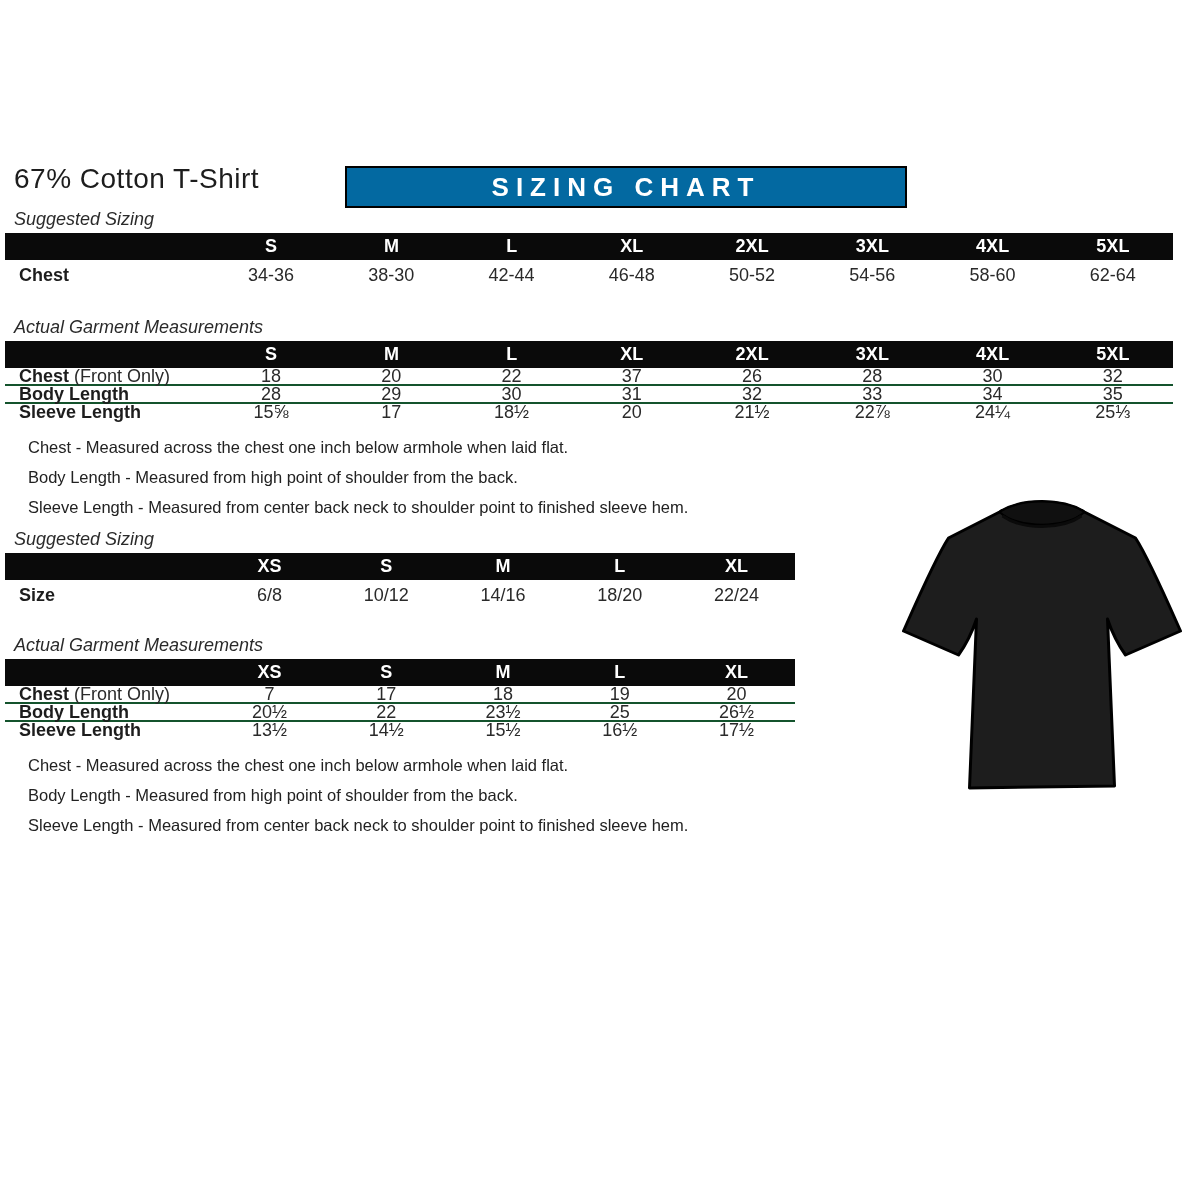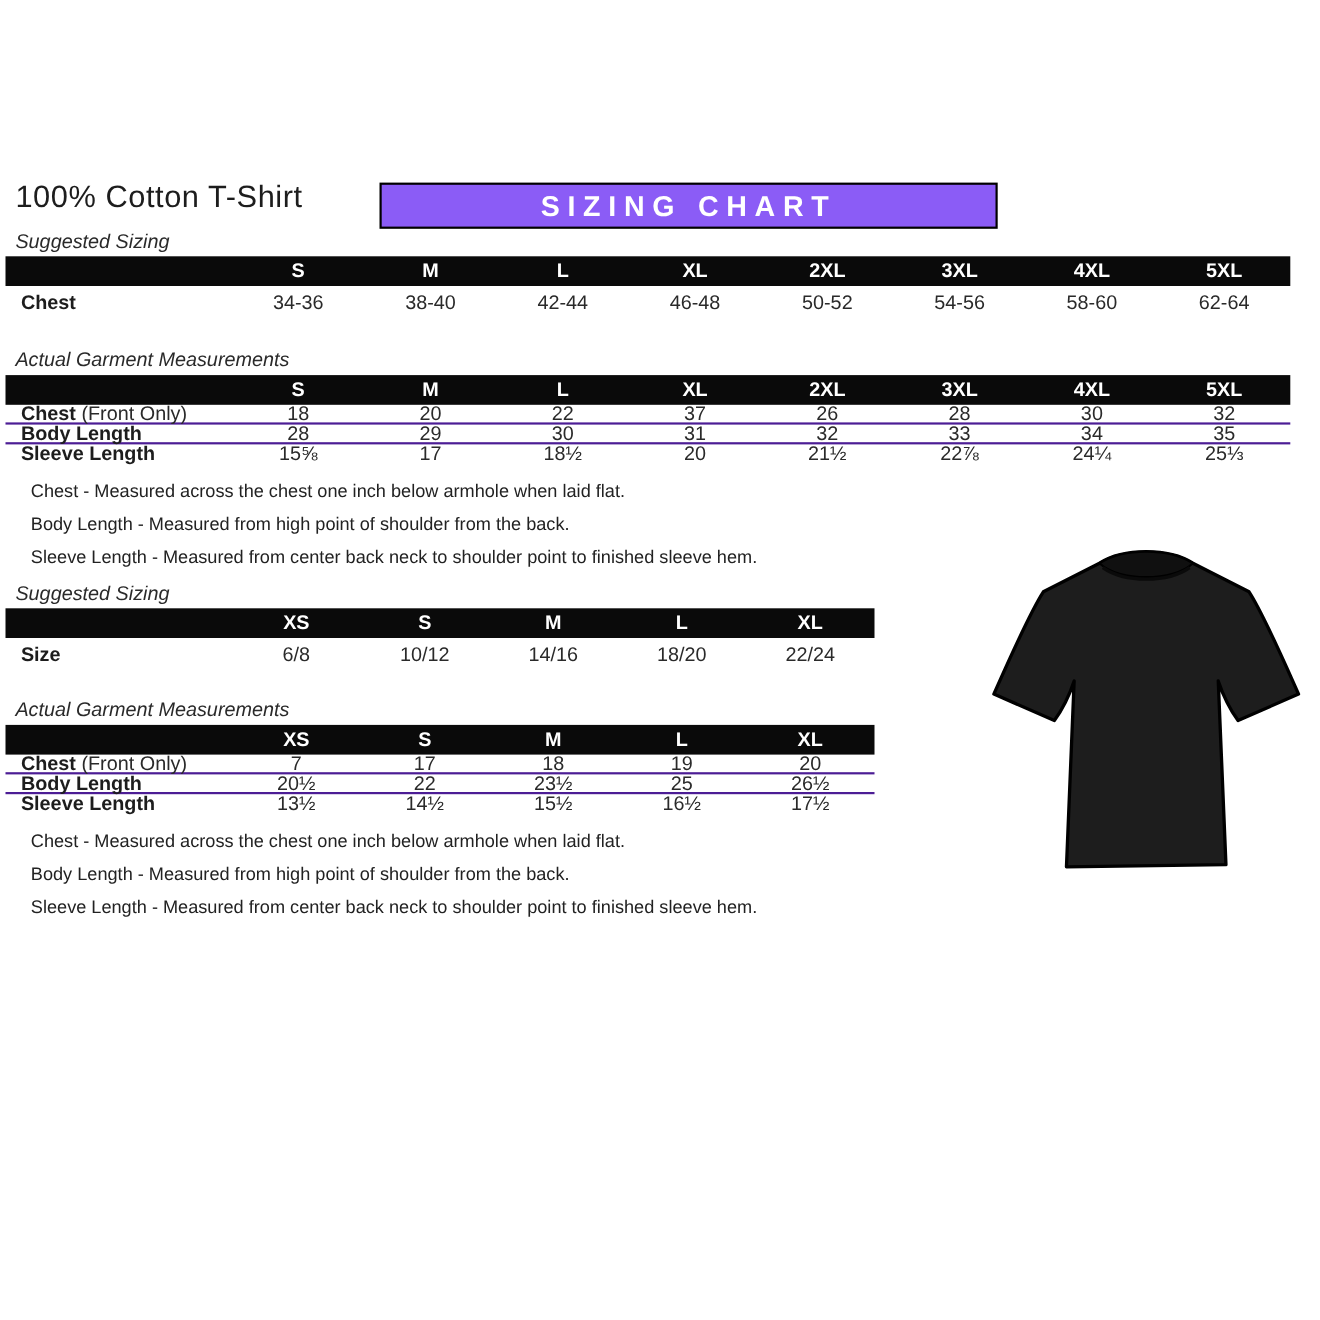--- a/index.html
+++ b/index.html
@@ -1,71 +1,71 @@
 <!DOCTYPE html>
 <html><head>
 <meta charset="utf-8">
 <style>
   html,body{margin:0;padding:0;background:#ffffff;}
   .page{position:relative;width:1200px;height:1200px;background:#ffffff;overflow:hidden;
         font-family:"Liberation Sans", sans-serif;color:#222;}
   .main-title{position:absolute;left:14px;top:163px;font-size:28px;font-weight:400;
               letter-spacing:0.5px;color:#1d1d1d;white-space:nowrap;}
-  .banner{position:absolute;left:347px;top:168px;width:558px;height:38px;background:#8b5cf6;
+  .banner{position:absolute;left:347px;top:168px;width:558px;height:38px;background:#0369a1;
           color:#ffffff;font-weight:700;font-size:26px;letter-spacing:7px;text-align:center;
           line-height:38px;box-shadow:0 0 0 2px #000;}
   .content{position:absolute;left:5px;top:0;width:1190px;}
   .section-label{margin:0 0 3px 9px;font-size:18px;color:#2a2a2a;line-height:22px;font-style:italic;}
   .lbl-suggested-adult{margin-top:208px;}
   .lbl-actual-adult{margin-top:26px;}
   .lbl-suggested-youth{margin-top:6px;}
   .lbl-actual-youth{margin-top:24px;}
   .tbl{width:1168px;}
   .tbl.youth{width:790px;}
   .hdr{display:flex;align-items:center;background:#0a0a0a;color:#fff;height:27px;
        font-size:18px;font-weight:700;}
   .cell-label{width:206px;box-sizing:border-box;padding-left:14px;text-align:left;}
   .cell{flex:1;text-align:center;}
   .row{display:flex;align-items:center;height:30px;font-size:18px;color:#2a2a2a;}
   .tbl.lined .row{height:16px;}
-  .tbl.lined .row + .row{border-top:2px solid #4c1d95;}
+  .tbl.lined .row + .row{border-top:2px solid #14532d;}
   .row .cell-label{font-weight:700;color:#1d1d1d;}
   .row .cell-label .suffix{font-weight:400;color:#2a2a2a;}
   .notes{margin:12px 0 0 23px;font-size:16.5px;line-height:30px;color:#222;}
   .youth-title{margin:2px 0 0 1px;font-size:27px;font-weight:400;line-height:32px;
                color:#1d1d1d;letter-spacing:0.5px;}
   .tshirt{position:absolute;left:888px;top:478px;width:308px;height:332px;}
 </style>
 </head>
 <body>
 
 <div class="page">
 
-  <div class="main-title">100% Cotton T-Shirt</div>
+  <div class="main-title">67% Cotton T-Shirt</div>
   <div class="banner">SIZING CHART</div>
 
   <div class="content">
 
     <div class="section-label lbl-suggested-adult">Suggested Sizing</div>
     <div class="tbl">
       <div class="hdr">
         <div class="cell-label"></div>
         <div class="cell">S</div>
         <div class="cell">M</div>
         <div class="cell">L</div>
         <div class="cell">XL</div>
         <div class="cell">2XL</div>
         <div class="cell">3XL</div>
         <div class="cell">4XL</div>
         <div class="cell">5XL</div>
       </div>
       <div class="row">
         <div class="cell-label">Chest</div>
         <div class="cell">34-36</div>
-        <div class="cell">38-40</div>
+        <div class="cell">38-30</div>
         <div class="cell">42-44</div>
         <div class="cell">46-48</div>
         <div class="cell">50-52</div>
         <div class="cell">54-56</div>
         <div class="cell">58-60</div>
         <div class="cell">62-64</div>
       </div>
     </div>
 
     <div class="section-label lbl-actual-adult">Actual Garment Measurements</div>

